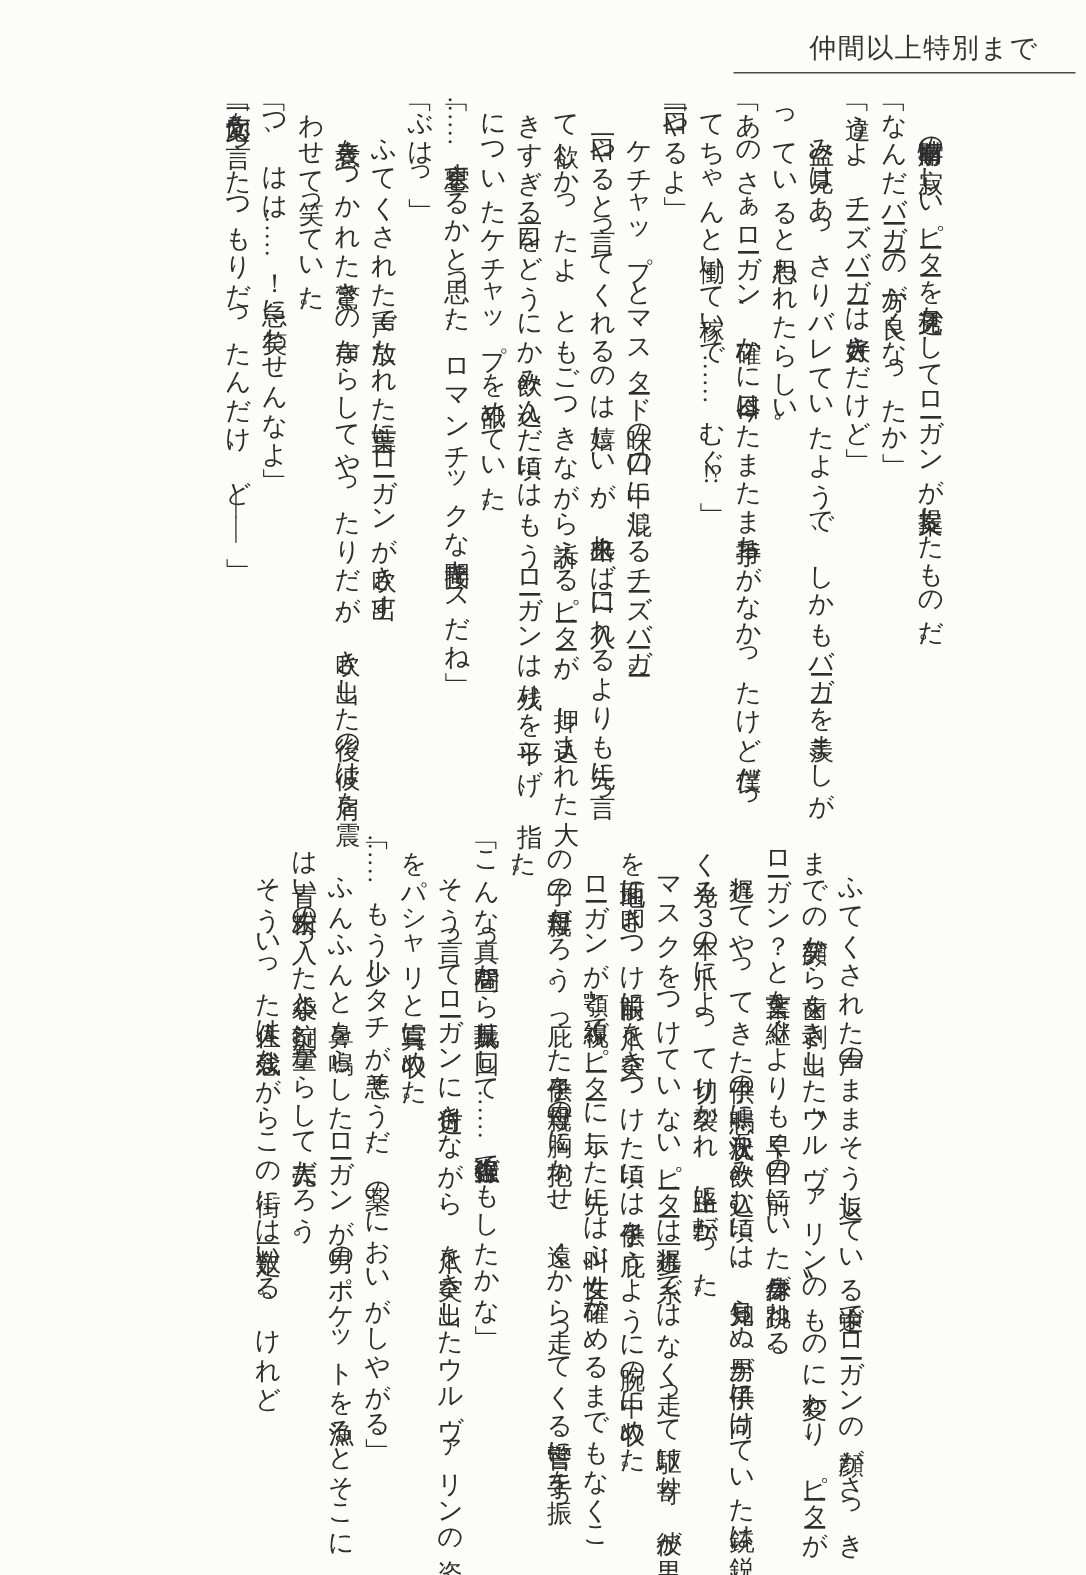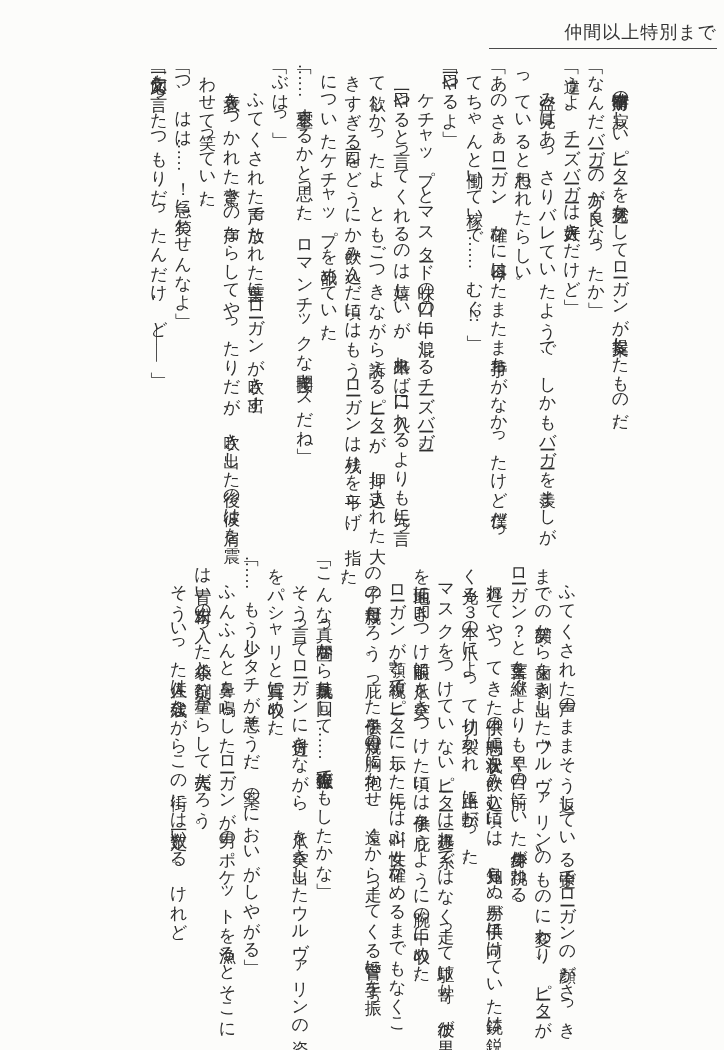--- a/index.html
+++ b/index.html
@@ -13,21 +13,21 @@
     overflow: hidden;
   }
   .running-header {
     position: absolute;
     top: 20px;
     left: 489px;
     width: 228px;
     height: 29px;
     border-bottom: 1.5px solid #4a4a4a;
     box-sizing: border-box;
-    text-align: right;
+    text-align: center;
     padding-left: 26px;
     font-size: 18px;
     letter-spacing: 1px;
     color: #333333;
     white-space: nowrap;
   }
   .vblock {
     position: absolute;
     writing-mode: vertical-rl;
     text-orientation: mixed;

